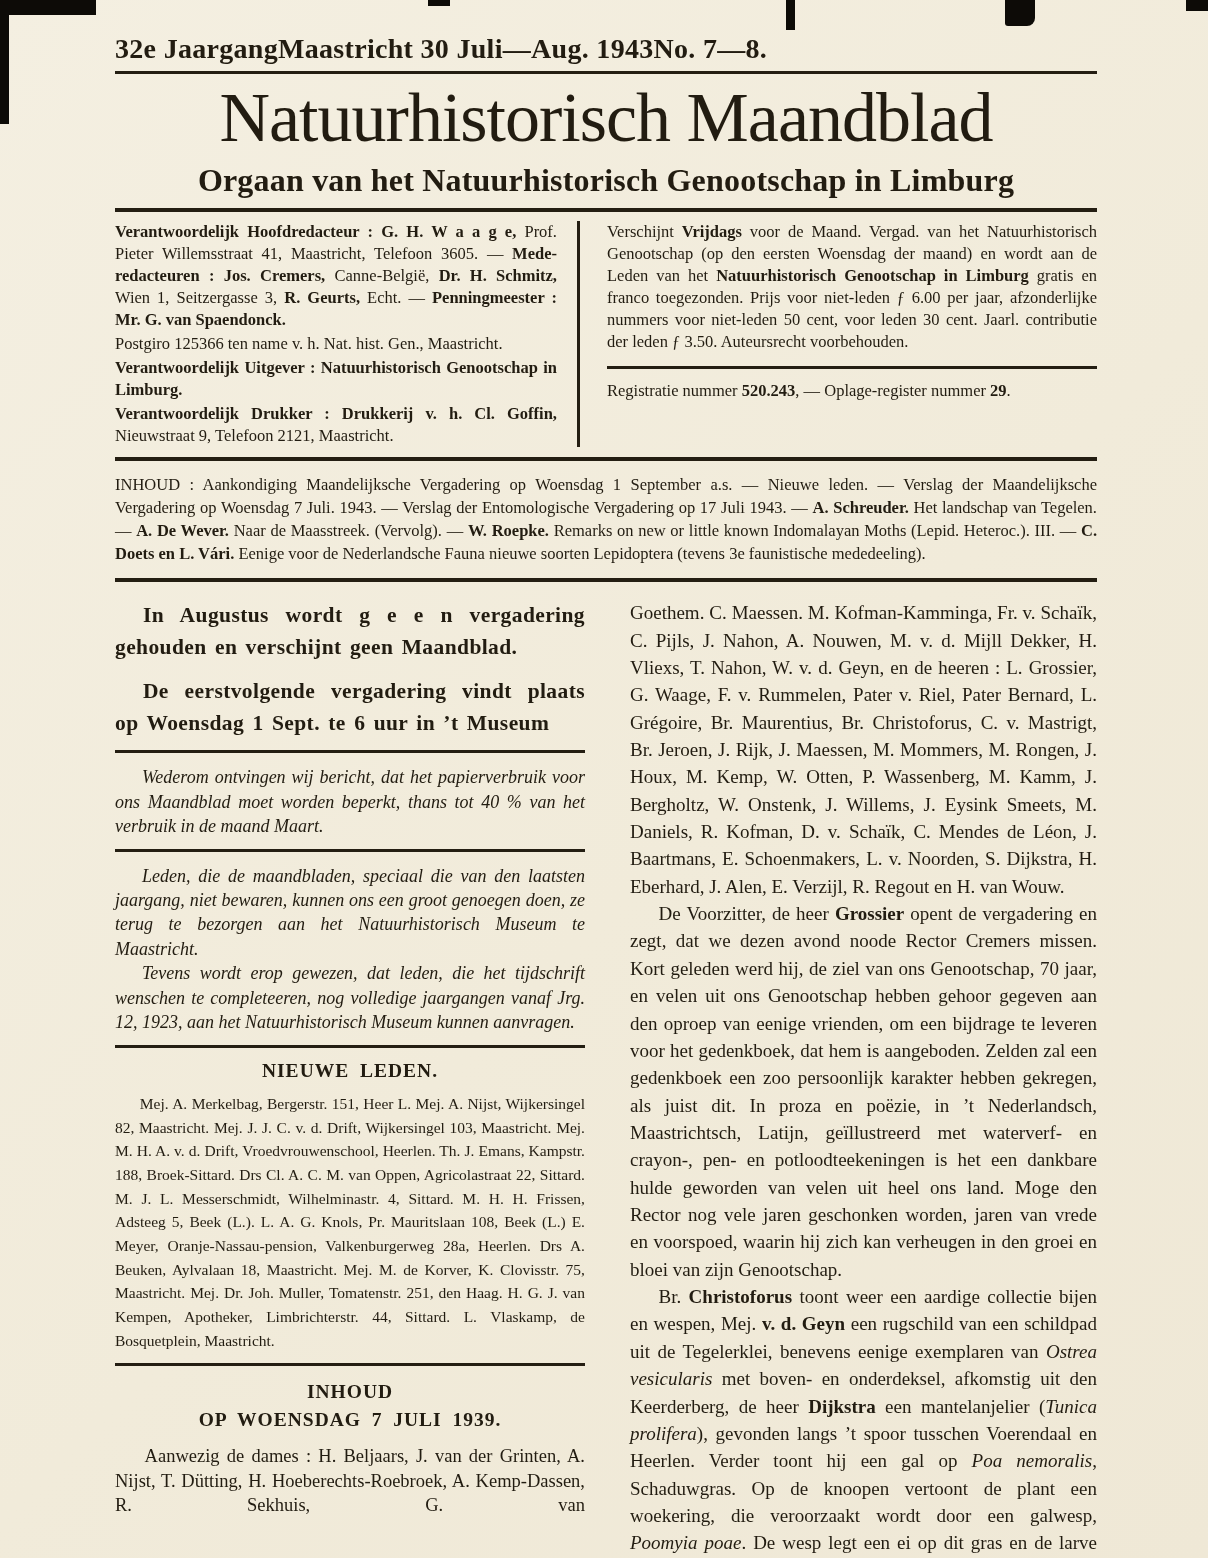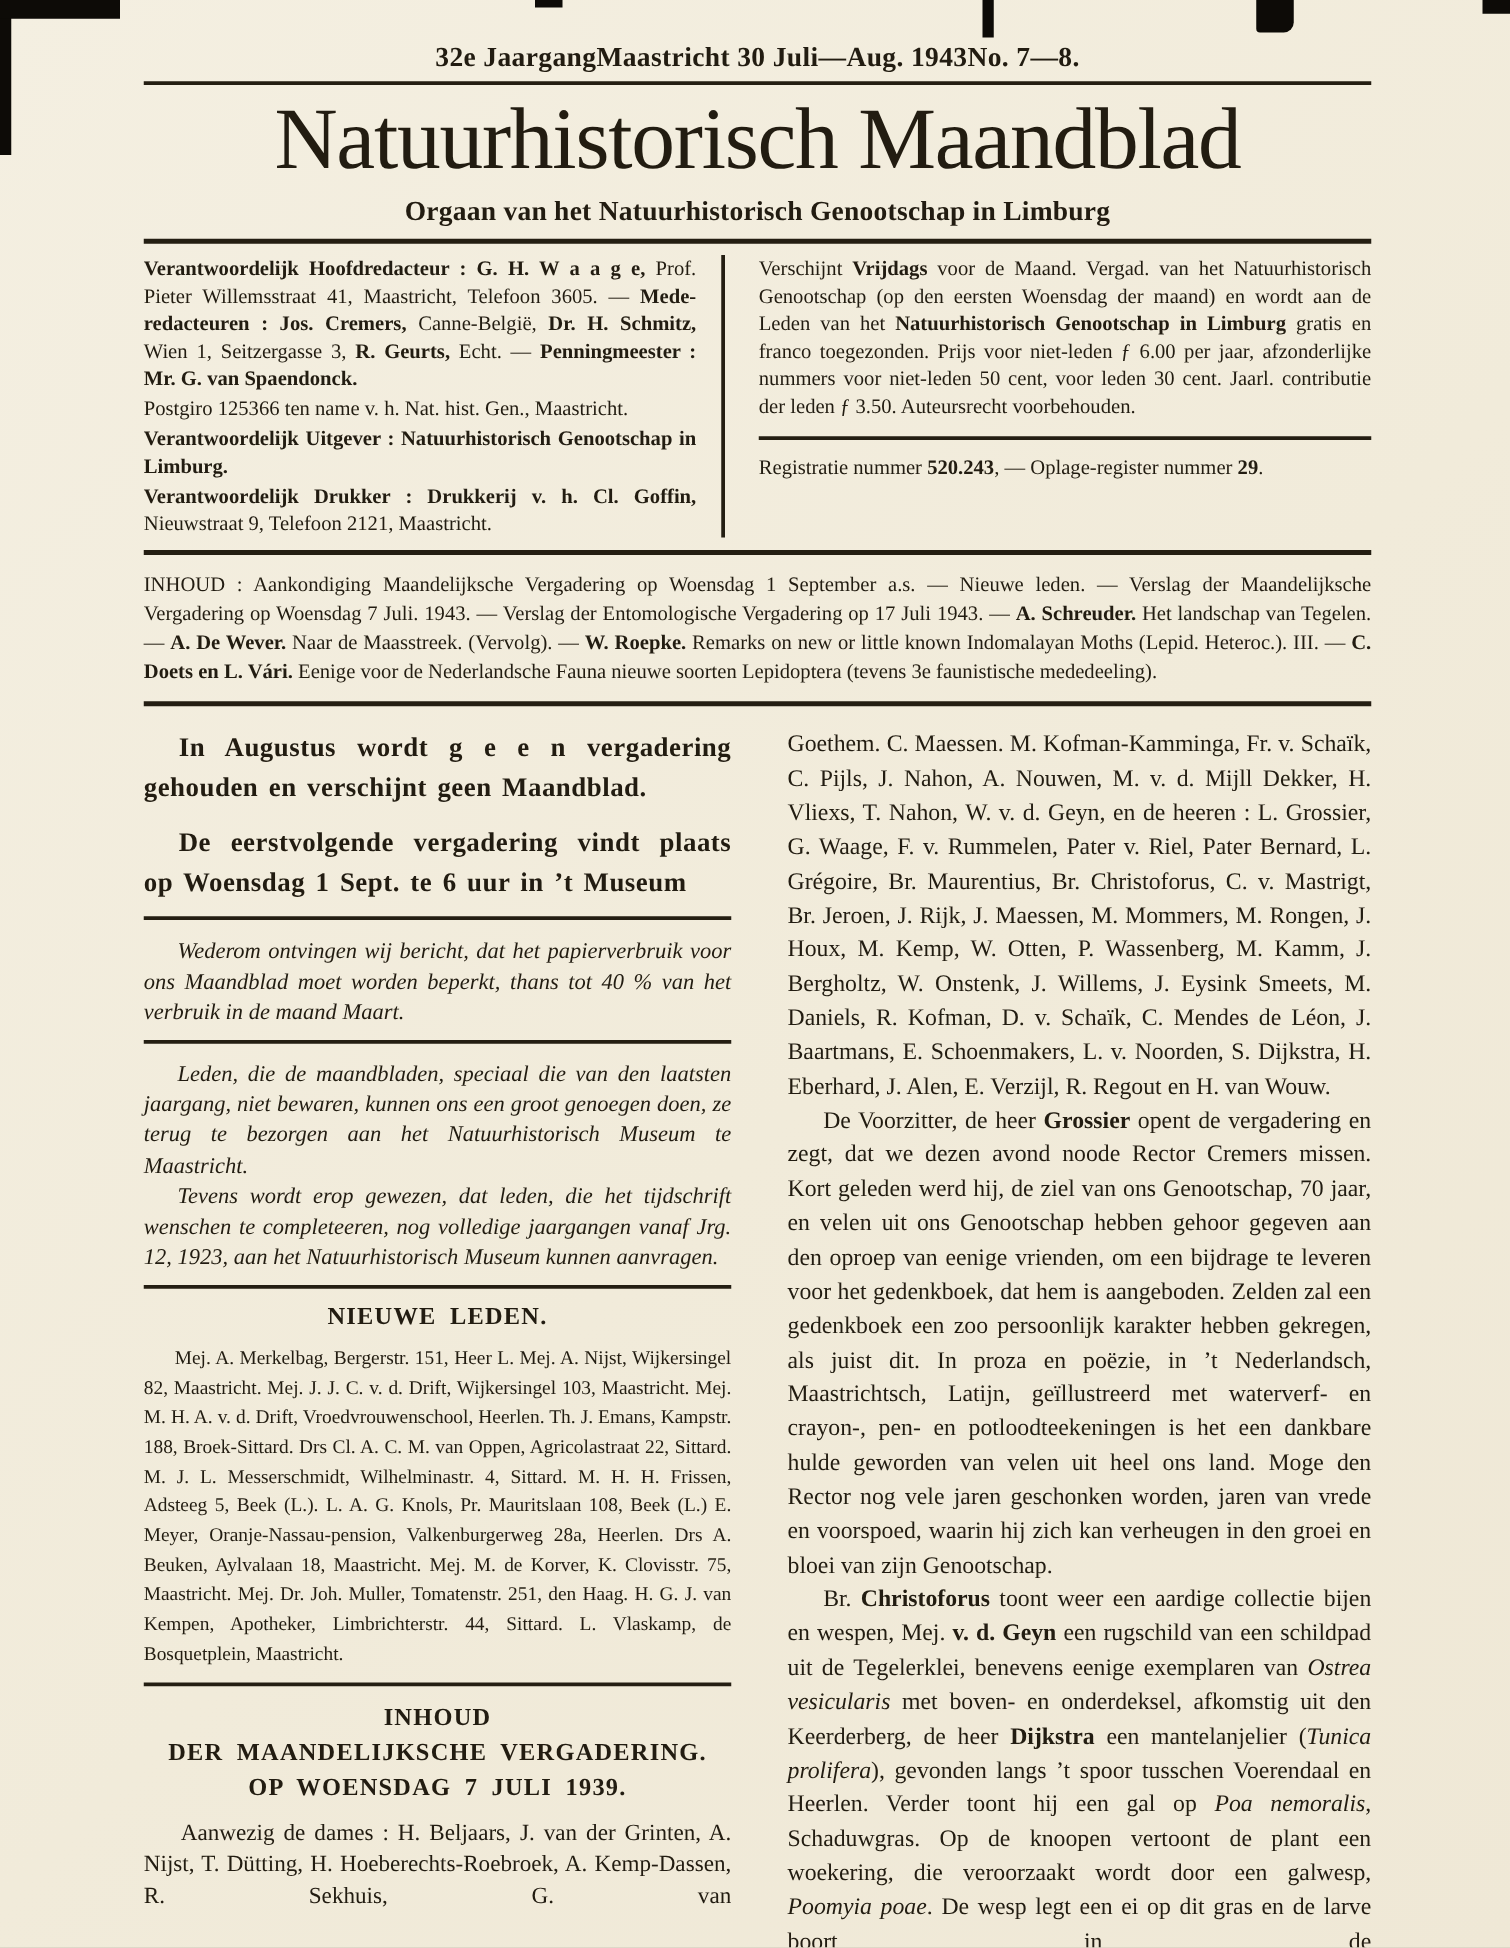--- a/index.html
+++ b/index.html
@@ -11,24 +11,24 @@
     color:#221c11;
     font-family:"Liberation Serif", serif;
     box-sizing:border-box;
     padding:0 111px 0 115px;
     overflow:hidden;
   }
   .mark{position:absolute;background:#0d0b07;}
   .rule{background:#241e12;height:3px;width:100%;}
   
   .masthead{padding-top:33px;}
-  .mh-row{display:flex;justify-content:center;align-items:baseline;font-weight:bold;font-size:22px;letter-spacing:.3px;}
+  .mh-row{display:flex;justify-content:flex-start;align-items:baseline;font-weight:bold;font-size:28px;letter-spacing:.3px;}
   .mh-rule{margin-top:6px;}
   .title{margin:8px 0 0;text-align:center;font-size:70px;font-weight:normal;line-height:1.02;letter-spacing:-1px;white-space:nowrap;}
-  .subtitle{margin:9px 0 0;text-align:center;font-size:22px;font-weight:bold;letter-spacing:.2px;}
+  .subtitle{margin:9px 0 0;text-align:center;font-size:32px;font-weight:bold;letter-spacing:.2px;}
   .sub-rule{margin-top:9px;height:4px;}
   
   .colophon{display:flex;align-items:stretch;padding:9px 0 10px;font-size:16.5px;line-height:1.33;}
   .colophon p{margin:0;text-align:justify;}
   .c-left{width:462px;padding-right:20px;box-sizing:border-box;}
   .c-left p + p{margin-top:2px;}
   .v-divider{width:3px;background:#241e12;}
   .c-right{flex:1;padding-left:27px;box-sizing:border-box;}
   .reg-rule{margin:13px 0 11px;}
   .colophon-rule{height:4px;}
@@ -107,21 +107,20 @@
       <p class="it">Wederom ontvingen wij bericht, dat het papierverbruik voor ons Maandblad moet worden beperkt, thans tot 40 % van het verbruik in de maand Maart.</p>
       <div class="rule sec-rule"></div>
       <p class="it">Leden, die de maandbladen, speciaal die van den laatsten jaargang, niet bewaren, kunnen ons een groot genoegen doen, ze terug te bezorgen aan het Natuurhistorisch Museum te Maastricht.</p>
       <p class="it">Tevens wordt erop gewezen, dat leden, die het tijdschrift wenschen te completeeren, nog volledige jaargangen vanaf Jrg. 12, 1923, aan het Natuurhistorisch Museum kunnen aanvragen.</p>
       <div class="rule sec-rule"></div>
       <h3 class="heading">NIEUWE LEDEN.</h3>
       <p class="members">Mej. A. Merkelbag, Bergerstr. 151, Heer L. Mej. A. Nijst, Wijkersingel 82, Maastricht. Mej. J. J. C. v. d. Drift, Wijkersingel 103, Maastricht. Mej. M. H. A. v. d. Drift, Vroedvrouwenschool, Heerlen. Th. J. Emans, Kampstr. 188, Broek-Sittard. Drs Cl. A. C. M. van Oppen, Agricolastraat 22, Sittard. M. J. L. Messerschmidt, Wilhelminastr. 4, Sittard. M. H. H. Frissen, Adsteeg 5, Beek (L.). L. A. G. Knols, Pr. Mauritslaan 108, Beek (L.) E. Meyer, Oranje-Nassau-pension, Valkenburgerweg 28a, Heerlen. Drs A. Beuken, Aylvalaan 18, Maastricht. Mej. M. de Korver, K. Clovisstr. 75, Maastricht. Mej. Dr. Joh. Muller, Tomatenstr. 251, den Haag. H. G. J. van Kempen, Apotheker, Limbrichterstr. 44, Sittard. L. Vlaskamp, de Bosquetplein, Maastricht.</p>
       <div class="rule sec-rule"></div>
       <h3 class="heading">
         <div>INHOUD</div>
-        <div>DER MAANDELIJKSCHE VERGADERING.</div>
         <div>OP WOENSDAG 7 JULI 1939.</div>
       </h3>
       <p class="att">Aanwezig de dames : H. Beljaars, J. van der Grinten, A. Nijst, T. Dütting, H. Hoeberechts-Roebroek, A. Kemp-Dassen, R. Sekhuis, G. van</p>
     </div>
 
     <div class="bcol bcol-right">
       <p><span>Goethem. C. Maessen. M. Kofman-Kamminga, Fr. v. Schaïk, C. Pijls, J. Nahon, A. Nouwen, M. v. d. Mijll Dekker, H. Vliexs, T. Nahon, W. v. d. Geyn, en de heeren : L. Grossier, G. Waage, F. v. Rummelen, Pater v. Riel, Pater Bernard, L. Grégoire, Br. Maurentius, Br. Christoforus, C. v. Mastrigt, Br. Jeroen, J. Rijk, J. Maessen, M. Mommers, M. Rongen, J. Houx, M. Kemp, W. Otten, P. Wassenberg, M. Kamm, J. Bergholtz, W. Onstenk, J. Willems, J. Eysink Smeets, M. Daniels, R. Kofman, D. v. Schaïk, C. Mendes de Léon, J. Baartmans, E. Schoenmakers, L. v. Noorden, S. Dijkstra, H. Eberhard, J. Alen, E. Verzijl, R. Regout en H. van Wouw.</span></p>
       <p class="indent"><span>De Voorzitter, de heer </span><span class="rt-b">Grossier</span><span> opent de vergadering en zegt, dat we dezen avond noode Rector Cremers missen. Kort geleden werd hij, de ziel van ons Genootschap, 70 jaar, en velen uit ons Genootschap hebben gehoor gegeven aan den oproep van eenige vrienden, om een bijdrage te leveren voor het gedenkboek, dat hem is aangeboden. Zelden zal een gedenkboek een zoo persoonlijk karakter hebben gekregen, als juist dit. In proza en poëzie, in ’t Nederlandsch, Maastrichtsch, Latijn, geïllustreerd met waterverf- en crayon-, pen- en potloodteekeningen is het een dankbare hulde geworden van velen uit heel ons land. Moge den Rector nog vele jaren geschonken worden, jaren van vrede en voorspoed, waarin hij zich kan verheugen in den groei en bloei van zijn Genootschap.</span></p>
       <p class="indent cont"><span>Br. </span><span class="rt-b">Christoforus</span><span> toont weer een aardige collectie bijen en wespen, Mej. </span><span class="rt-b">v. d. Geyn</span><span> een rugschild van een schildpad uit de Tegelerklei, benevens eenige exemplaren van </span><span class="rt-i">Ostrea vesicularis</span><span> met boven- en onderdeksel, afkomstig uit den Keerderberg, de heer </span><span class="rt-b">Dijkstra</span><span> een mantelanjelier (</span><span class="rt-i">Tunica prolifera</span><span>), gevonden langs ’t spoor tusschen Voerendaal en Heerlen. Verder toont hij een gal op </span><span class="rt-i">Poa nemoralis</span><span>, Schaduwgras. Op de knoopen vertoont de plant een woekering, die veroorzaakt wordt door een galwesp, </span><span class="rt-i">Poomyia poae</span><span>. De wesp legt een ei op dit gras en de larve boort in de</span></p>
     </div>

